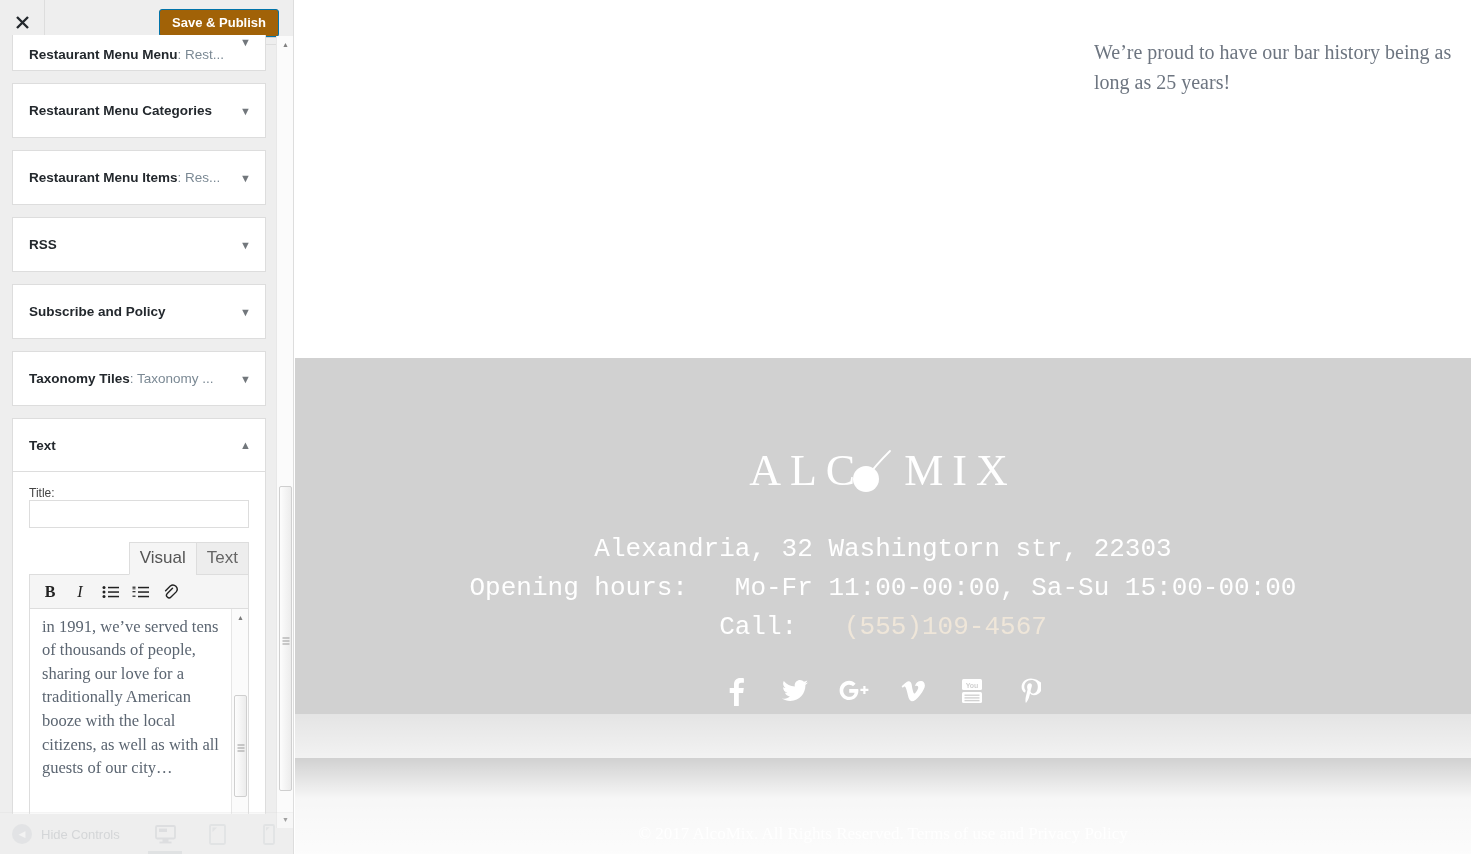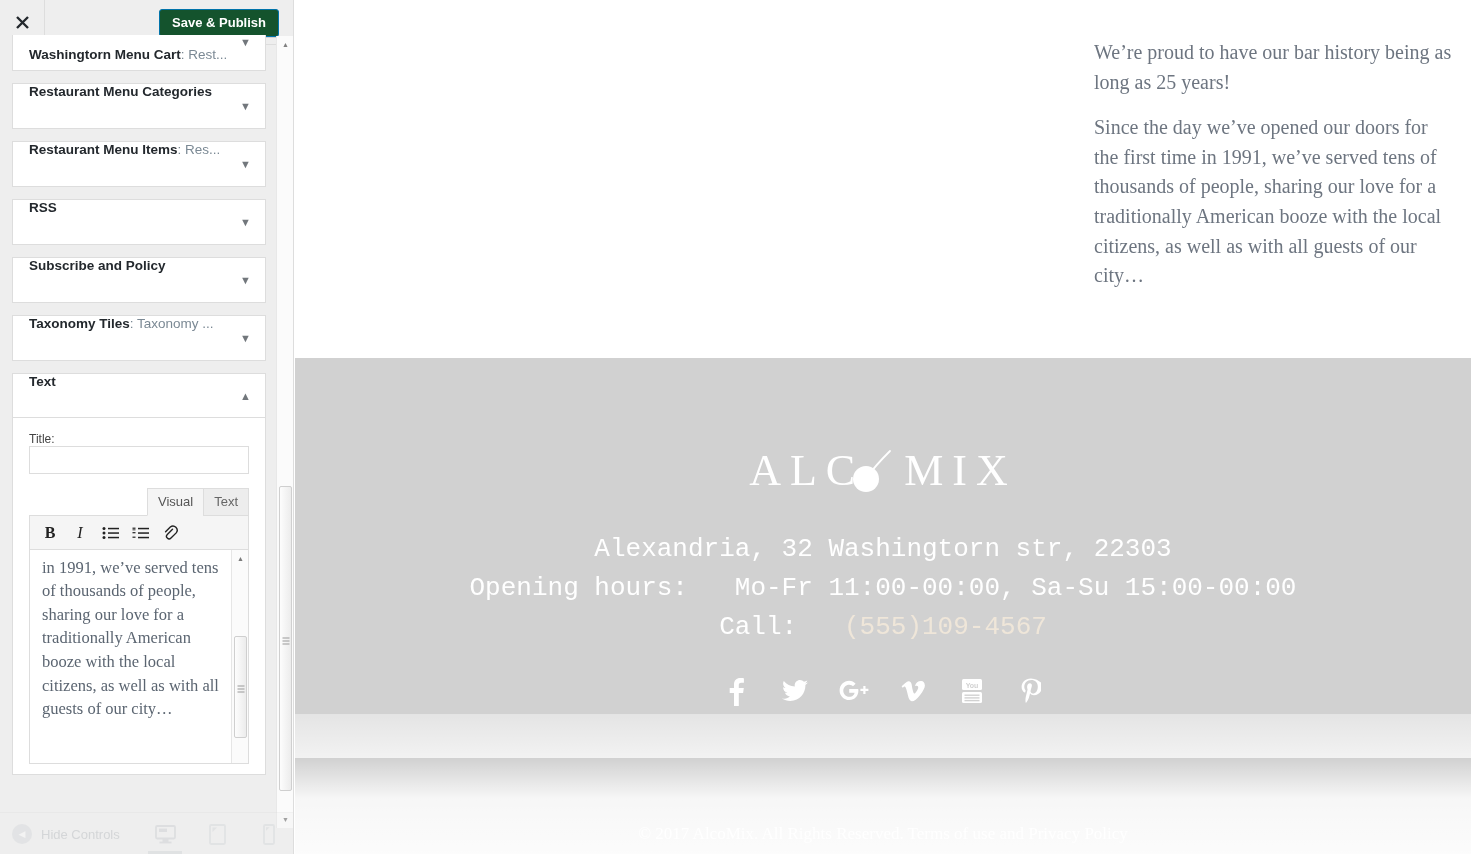--- a/index.html
+++ b/index.html
@@ -33,21 +33,21 @@
     width: 45px; height: 45px;
     background: #eeeeee;
     border: 0; border-right: 1px solid #dddddd;
     cursor: pointer;
     display: flex; align-items: center; justify-content: center;
   }
   #close-btn svg { display: block; }
   #save-publish {
     position: absolute; top: 9px; right: 15px;
     height: 28px; padding: 0 12px;
-    background: #14532d;
+    background: #a16207;
     border: 1px solid #0073aa;
     border-radius: 3px;
     color: #ffffff;
     font-size: 13px; font-weight: bold;
     font-family: "Liberation Sans", sans-serif;
     line-height: 26px;
     cursor: pointer;
     box-shadow: 0 1px 0 rgba(0,0,0,.12);
     white-space: nowrap;
   }
@@ -60,22 +60,22 @@
     overflow: hidden;
   }
 
   .widget-card {
     background: #ffffff;
     border: 1px solid #dddddd;
     margin-bottom: 12px;
     position: relative;
   }
   .widget-head {
-    height: 44px;
-    display: flex; align-items: flex-start;
+    height: 53px;
+    display: flex; align-items: center;
     padding: 0 16px;
     cursor: pointer;
     position: relative;
   }
   .widget-head .wtitle {
     font-size: 13.5px;
     color: #23282d;
     font-weight: bold;
     white-space: nowrap; overflow: hidden;
   }
@@ -112,21 +112,21 @@
   }
 
   
   .editor-wrap { margin-top: 14px; }
   .editor-tabs {
     display: flex; justify-content: flex-end;
     margin-bottom: -1px;
     padding-right: 0px;
   }
   .etab {
-    font-size: 13px;
+    font-size: 17px;
     padding: 5px 10px 6px 10px;
     border: 1px solid #dddddd;
     background: #ededed;
     color: #666666;
     cursor: pointer;
     margin-left: -1px;
   }
   .etab.active {
     background: #f5f5f5;
     border-bottom-color: #f5f5f5;
@@ -353,21 +353,21 @@
           </svg>
         </span>
       </button>
       <button id="save-publish">Save &amp; Publish</button>
     </div>
 
     <div id="sidebar-body">
 
       <div class="widget-card" id="widget-card-0">
         <div class="widget-head">
-          <span class="wtitle"><span>Washingtorn Menu Cart</span><span class="sub">: Rest...</span></span>
+          <span class="wtitle"><span>Restaurant Menu Menu</span><span class="sub">: Rest...</span></span>
           <span class="chev">▼</span>
         </div>
       </div>
 
       <div class="widget-card">
         <div class="widget-head">
           <span class="wtitle"><span>Restaurant Menu Categories</span><span class="sub"></span></span>
           <span class="chev">▼</span>
         </div>
       </div>
@@ -518,21 +518,20 @@
       </div>
     </div>
 
   </div>
 
   <div id="preview">
 
     <div id="preview-top">
       <div id="intro-col">
         <p>We’re proud to have our bar history being as long as 25 years!</p>
-        <p>Since the day we’ve opened our doors for the first time in 1991, we’ve served tens of thousands of people, sharing our love for a traditionally American booze with the local citizens, as well as with all guests of our city…</p>
       </div>
     </div>
 
     <div id="site-footer">
 
       <div id="footer-logo">
         <span class="logo-wrap">
           <span class="logo-text">ALC&nbsp;&nbsp;MIX</span>
           <span class="logo-cherry">
             <svg width="54" height="46" viewBox="0 0 54 46">

